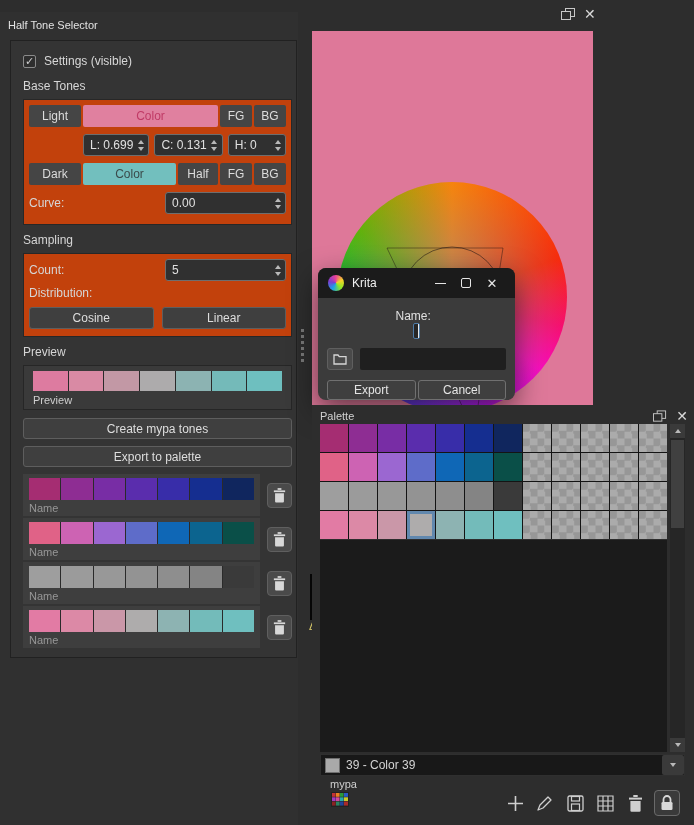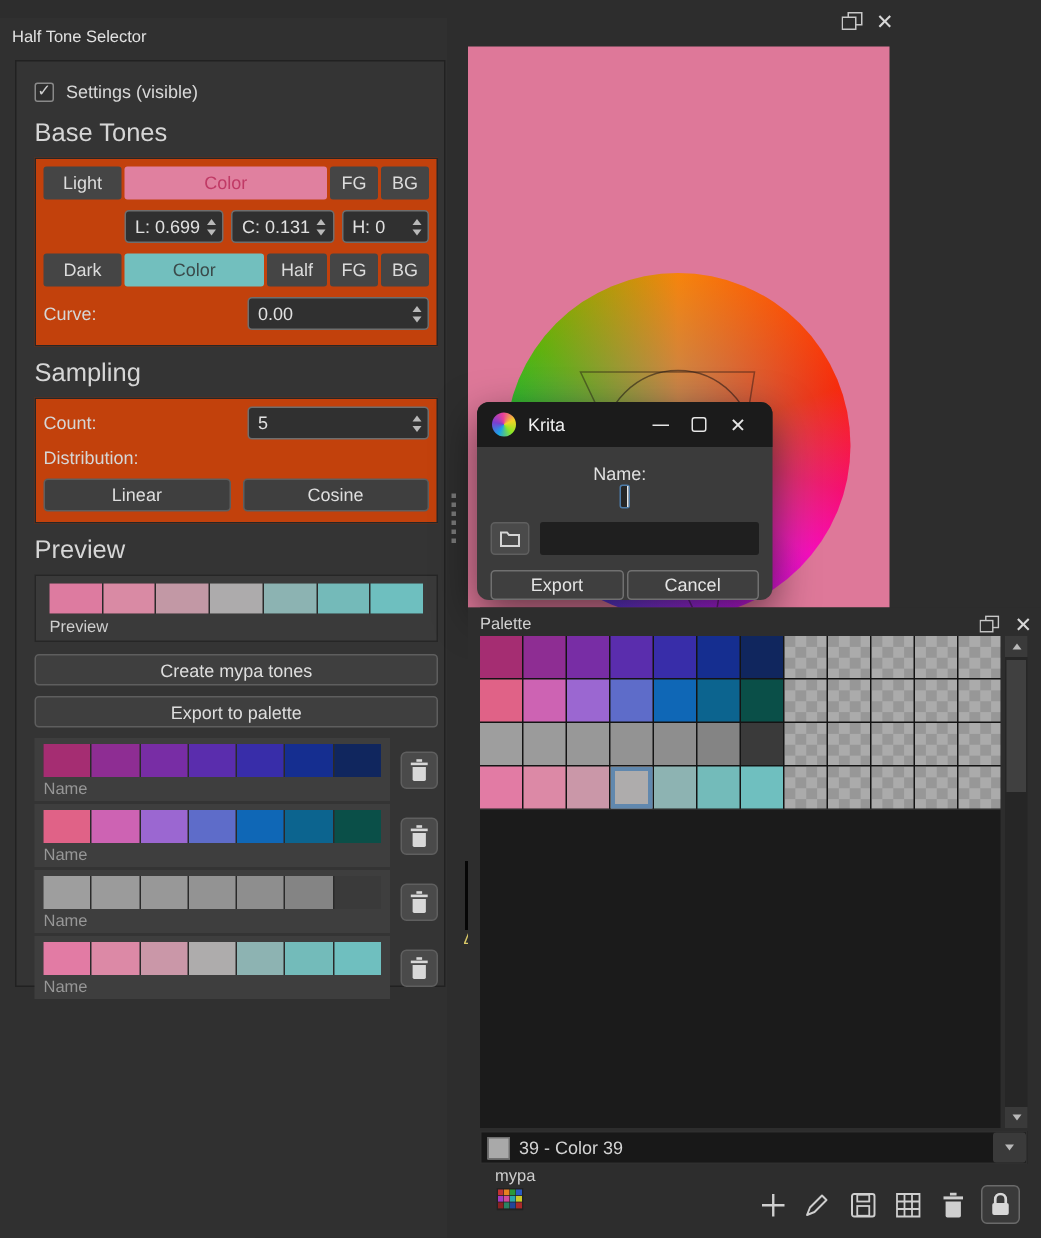--- a/index.html
+++ b/index.html
@@ -9,21 +9,21 @@
     font-family:"Liberation Sans", sans-serif; font-size:12px; color:#d8d8d8;
   }
   
   .docker-left { position:absolute; left:0; top:12px; width:298px; height:825px; background:#303030; }
   .docker-title { position:absolute; left:8px; top:7px; font-size:11px; color:#e2e2e2; }
   .ht-frame { position:absolute; left:10px; top:28px; width:287px; height:618px;
               background:#343434; border:1px solid #212121; padding:12px 4px 0 12px; }
   .chk-row { display:flex; align-items:center; gap:8px; height:16px; margin-bottom:10px; }
   .checkbox { width:13px; height:13px; background:#2e2e2e; border:1px solid #8a8a8a; border-radius:2px;
               display:flex; align-items:center; justify-content:center; color:#cfcfcf; font-size:11px; line-height:1; }
-  .sec-label { font-size:17px; color:#d6d6d6; margin:4px 0 6px 0; }
+  .sec-label { font-size:12px; color:#d6d6d6; margin:4px 0 6px 0; }
   .groupbox { background:#c2410c; border:1px solid #272727; padding:5px; margin-bottom:8px; }
   .btn-row { display:flex; gap:2px; margin-bottom:7px; height:22px; }
   .tbtn { background:#454545; color:#dcdcdc; display:flex; align-items:center; justify-content:center;
           font-size:12px; border-radius:2px; }
   .w52 { width:52px; } .w40 { width:40px; } .w32 { width:32px; } .grow { flex:1; }
   .spin-row { display:flex; gap:5px; margin-bottom:7px; height:22px; }
   .spin-indent { width:49px; }
   .spin { flex:1; display:flex; align-items:center; background:#303030; border:1px solid #6e6e6e; border-radius:3px; }
   .spin .val { flex:1; padding-left:6px; font-size:12px; color:#e0e0e0; white-space:nowrap; }
   .spin .arrows { width:15px; height:100%; display:flex; flex-direction:column; align-items:center; justify-content:center; gap:3px; }
@@ -197,22 +197,22 @@
         <div class="spin">
           <span class="val">5</span>
           <span class="arrows">
               <i class="tri-up"></i>
               <i class="tri-down"></i>
             </span>
         </div>
       </div>
       <div class="dist-label">Distribution:</div>
       <div class="half-btn-row">
+        <div class="big-btn">Cosine</div>
         <div class="big-btn">Linear</div>
-        <div class="big-btn">Cosine</div>
       </div>
     </div>
 
     <div class="sec-label">Preview</div>
 
     <div class="preview-box">
       <div class="strip" id="preview-strip">
           <div class="sw" style="background: rgb(221, 123, 160);"></div>
           <div class="sw" style="background: rgb(217, 138, 164);"></div>
           <div class="sw" style="background: rgb(194, 152, 165);"></div>

